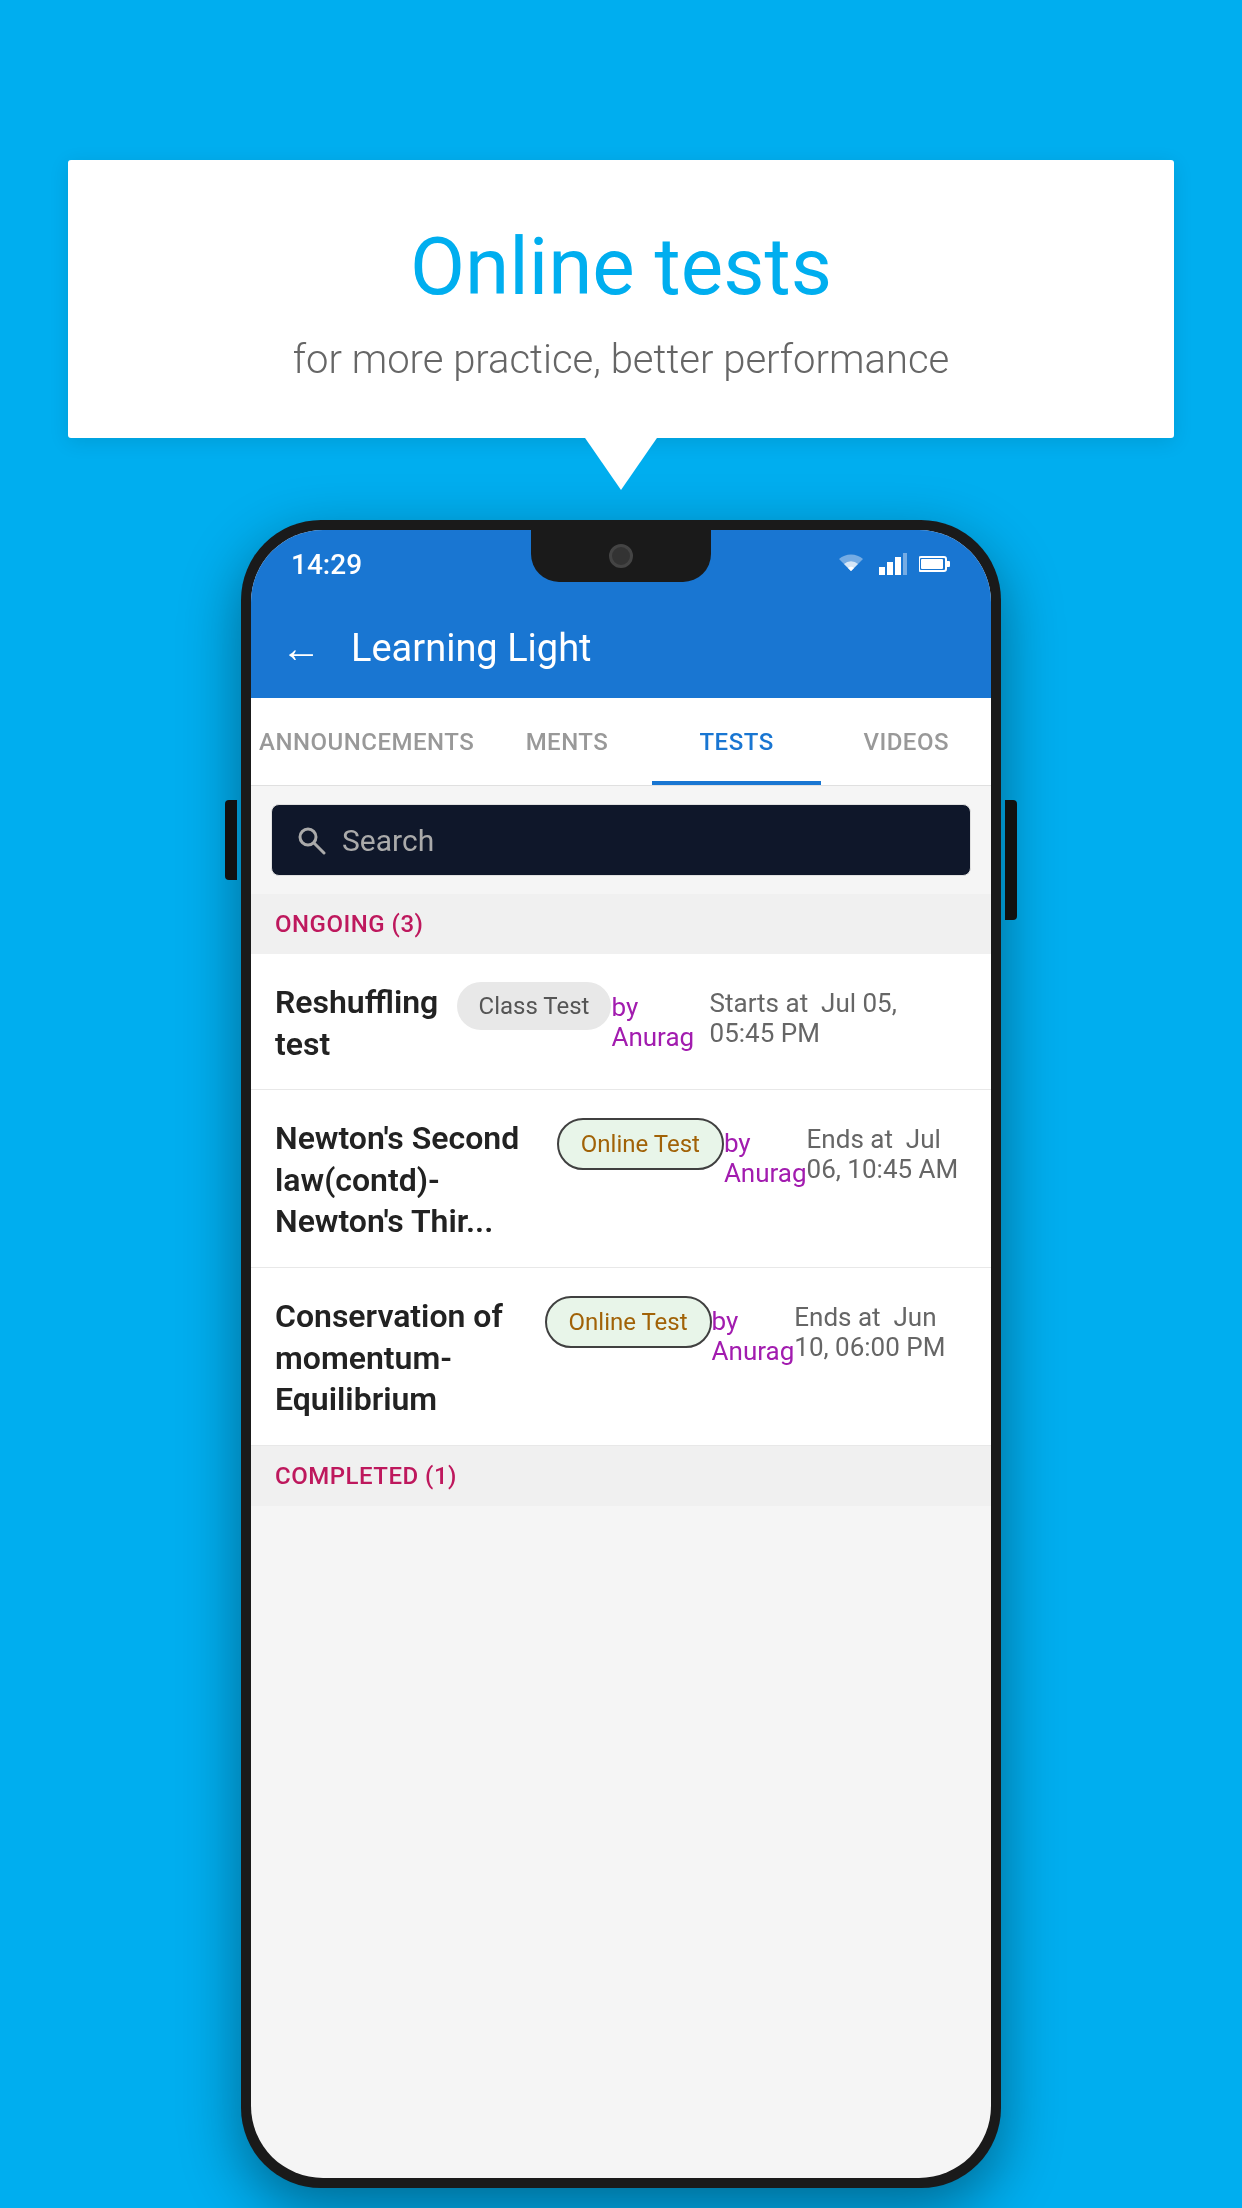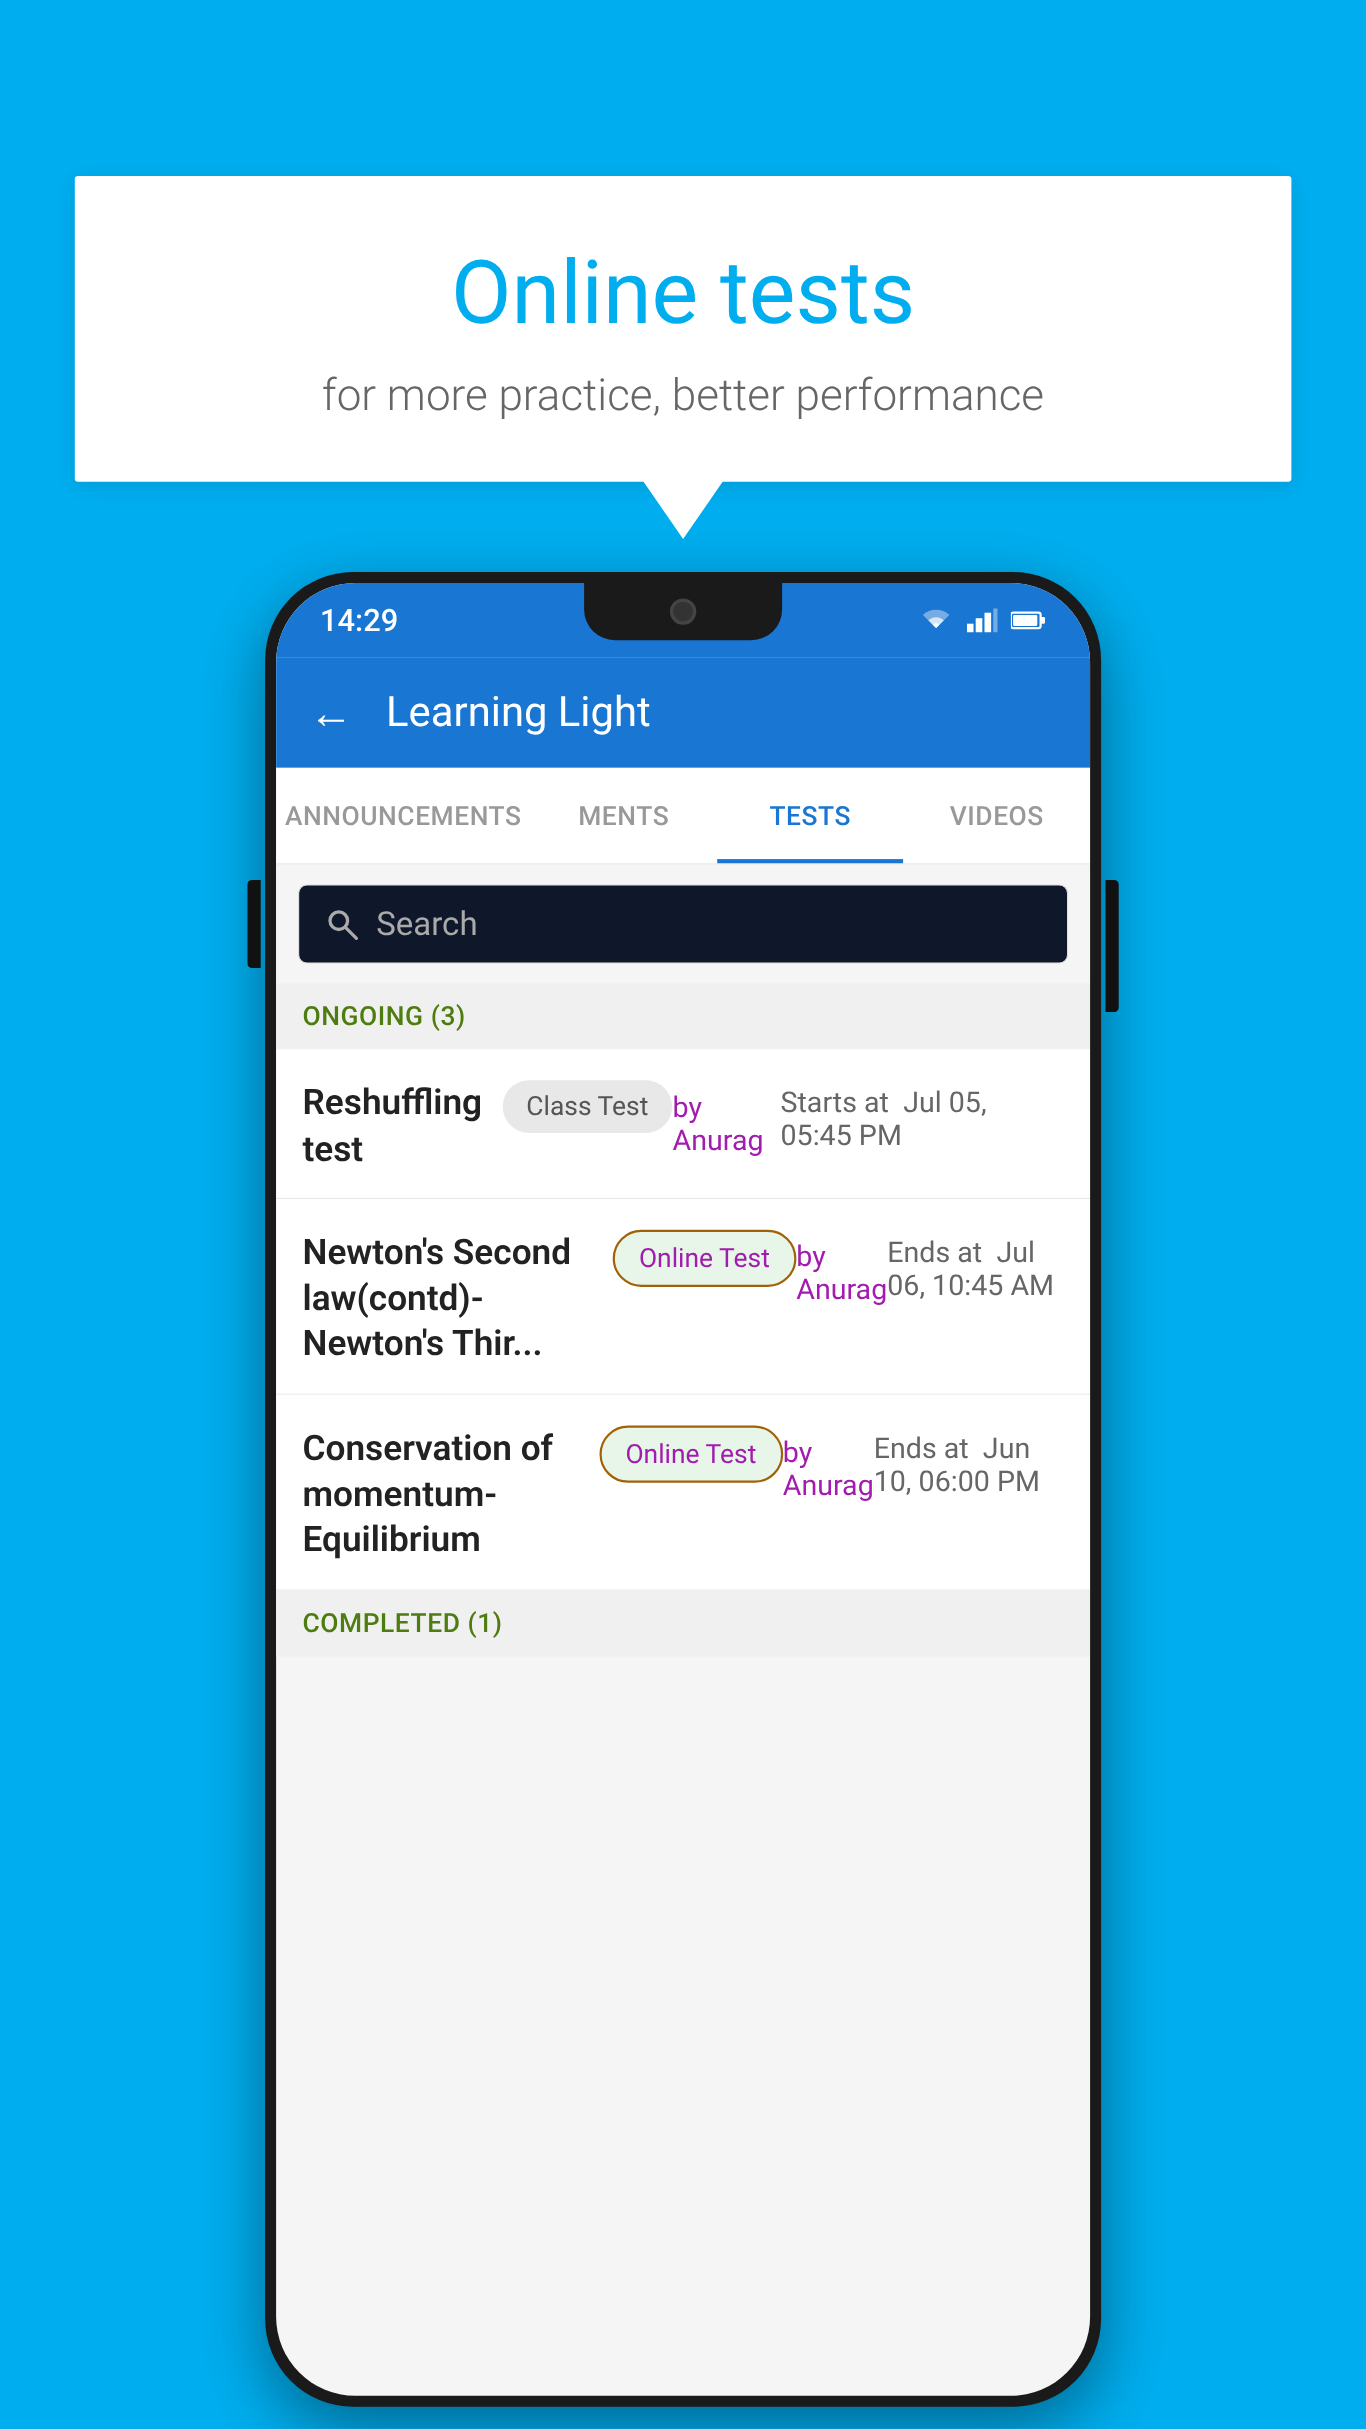--- a/index.html
+++ b/index.html
@@ -235,21 +235,21 @@
     .search-text {
       font-size: 30px;
       color: #aaa;
     }
 
     
     .section-header {
       background: #f0f0f0;
       padding: 16px 24px;
       font-size: 24px;
-      color: #4d7c0f;
+      color: #be185d;
       font-weight: 500;
       letter-spacing: 0.5px;
     }
 
     
     .test-item {
       background: white;
       padding: 28px 24px 24px;
       border-bottom: 1px solid #e8e8e8;
       display: flex;
@@ -280,22 +280,22 @@
       flex-shrink: 0;
     }
 
     .badge-class {
       background: #e8e8e8;
       color: #555;
     }
 
     .badge-online {
       background: #e8f5e9;
-      color: #a21caf;
-      border: 2px solid #a16207;
+      color: #a16207;
+      border: 2px solid #404040;
     }
 
     .test-meta {
       margin-top: 10px;
       font-size: 26px;
       color: #a21caf;
     }
 
     .test-date {
       margin-top: 6px;

